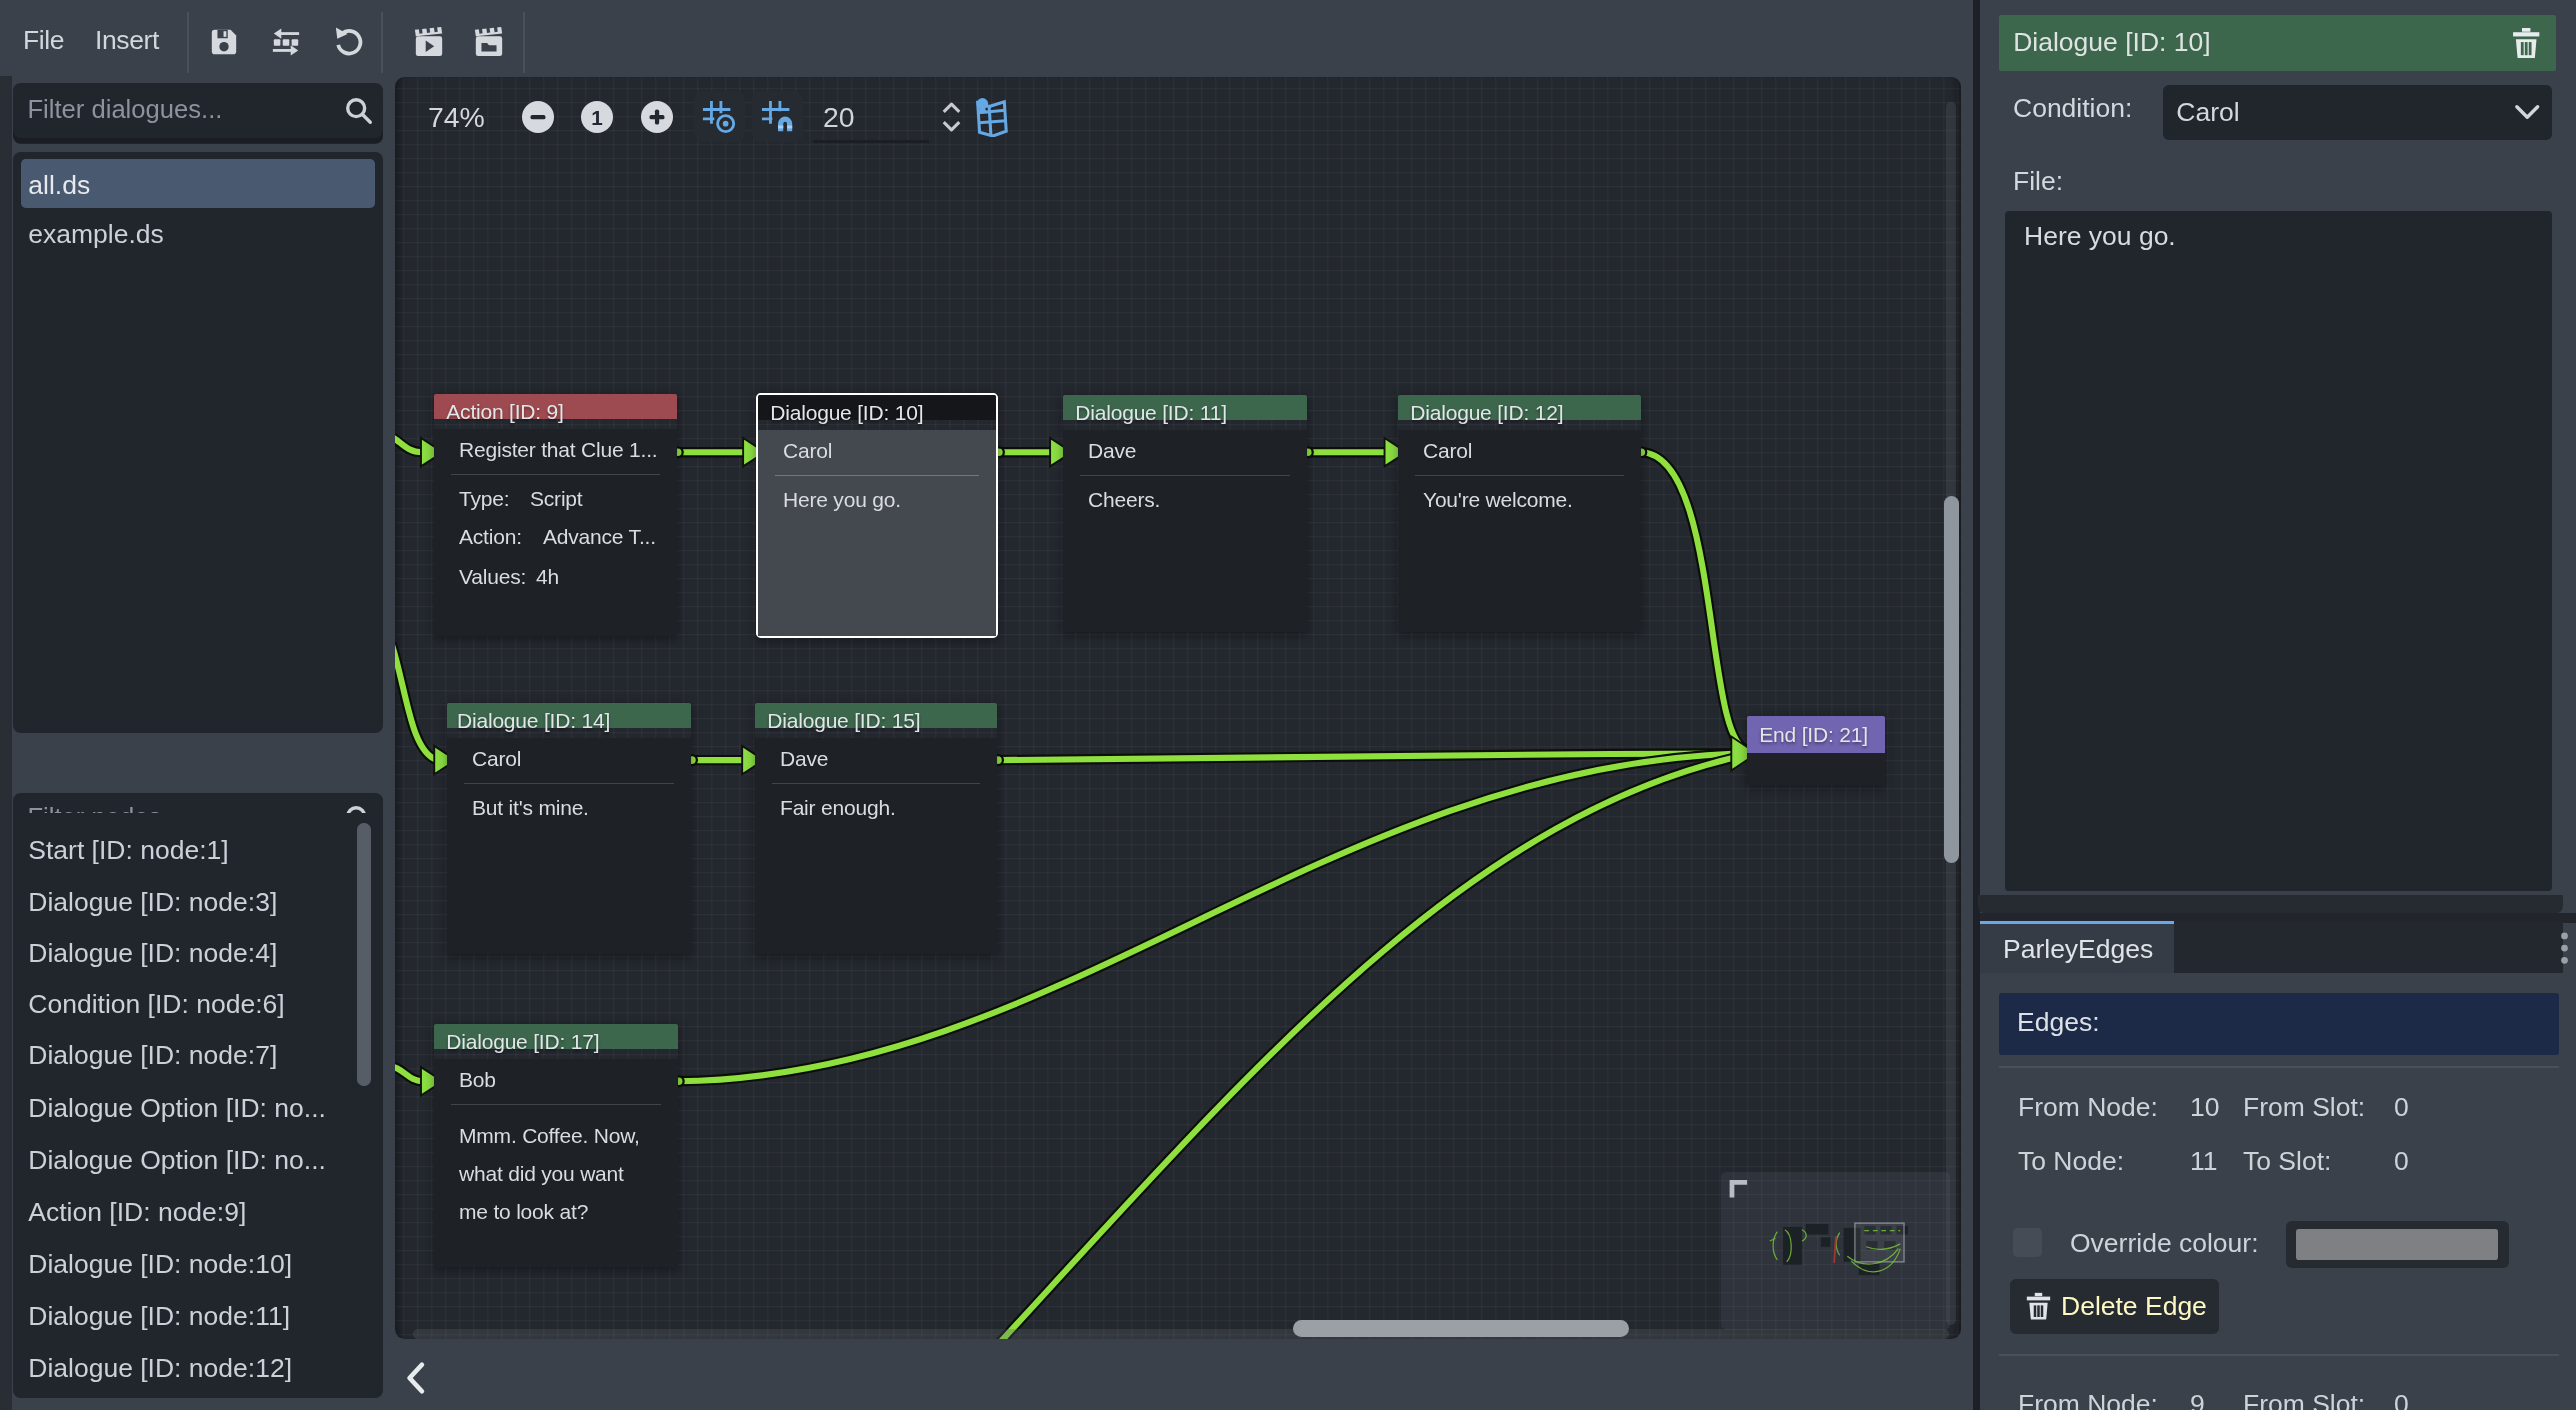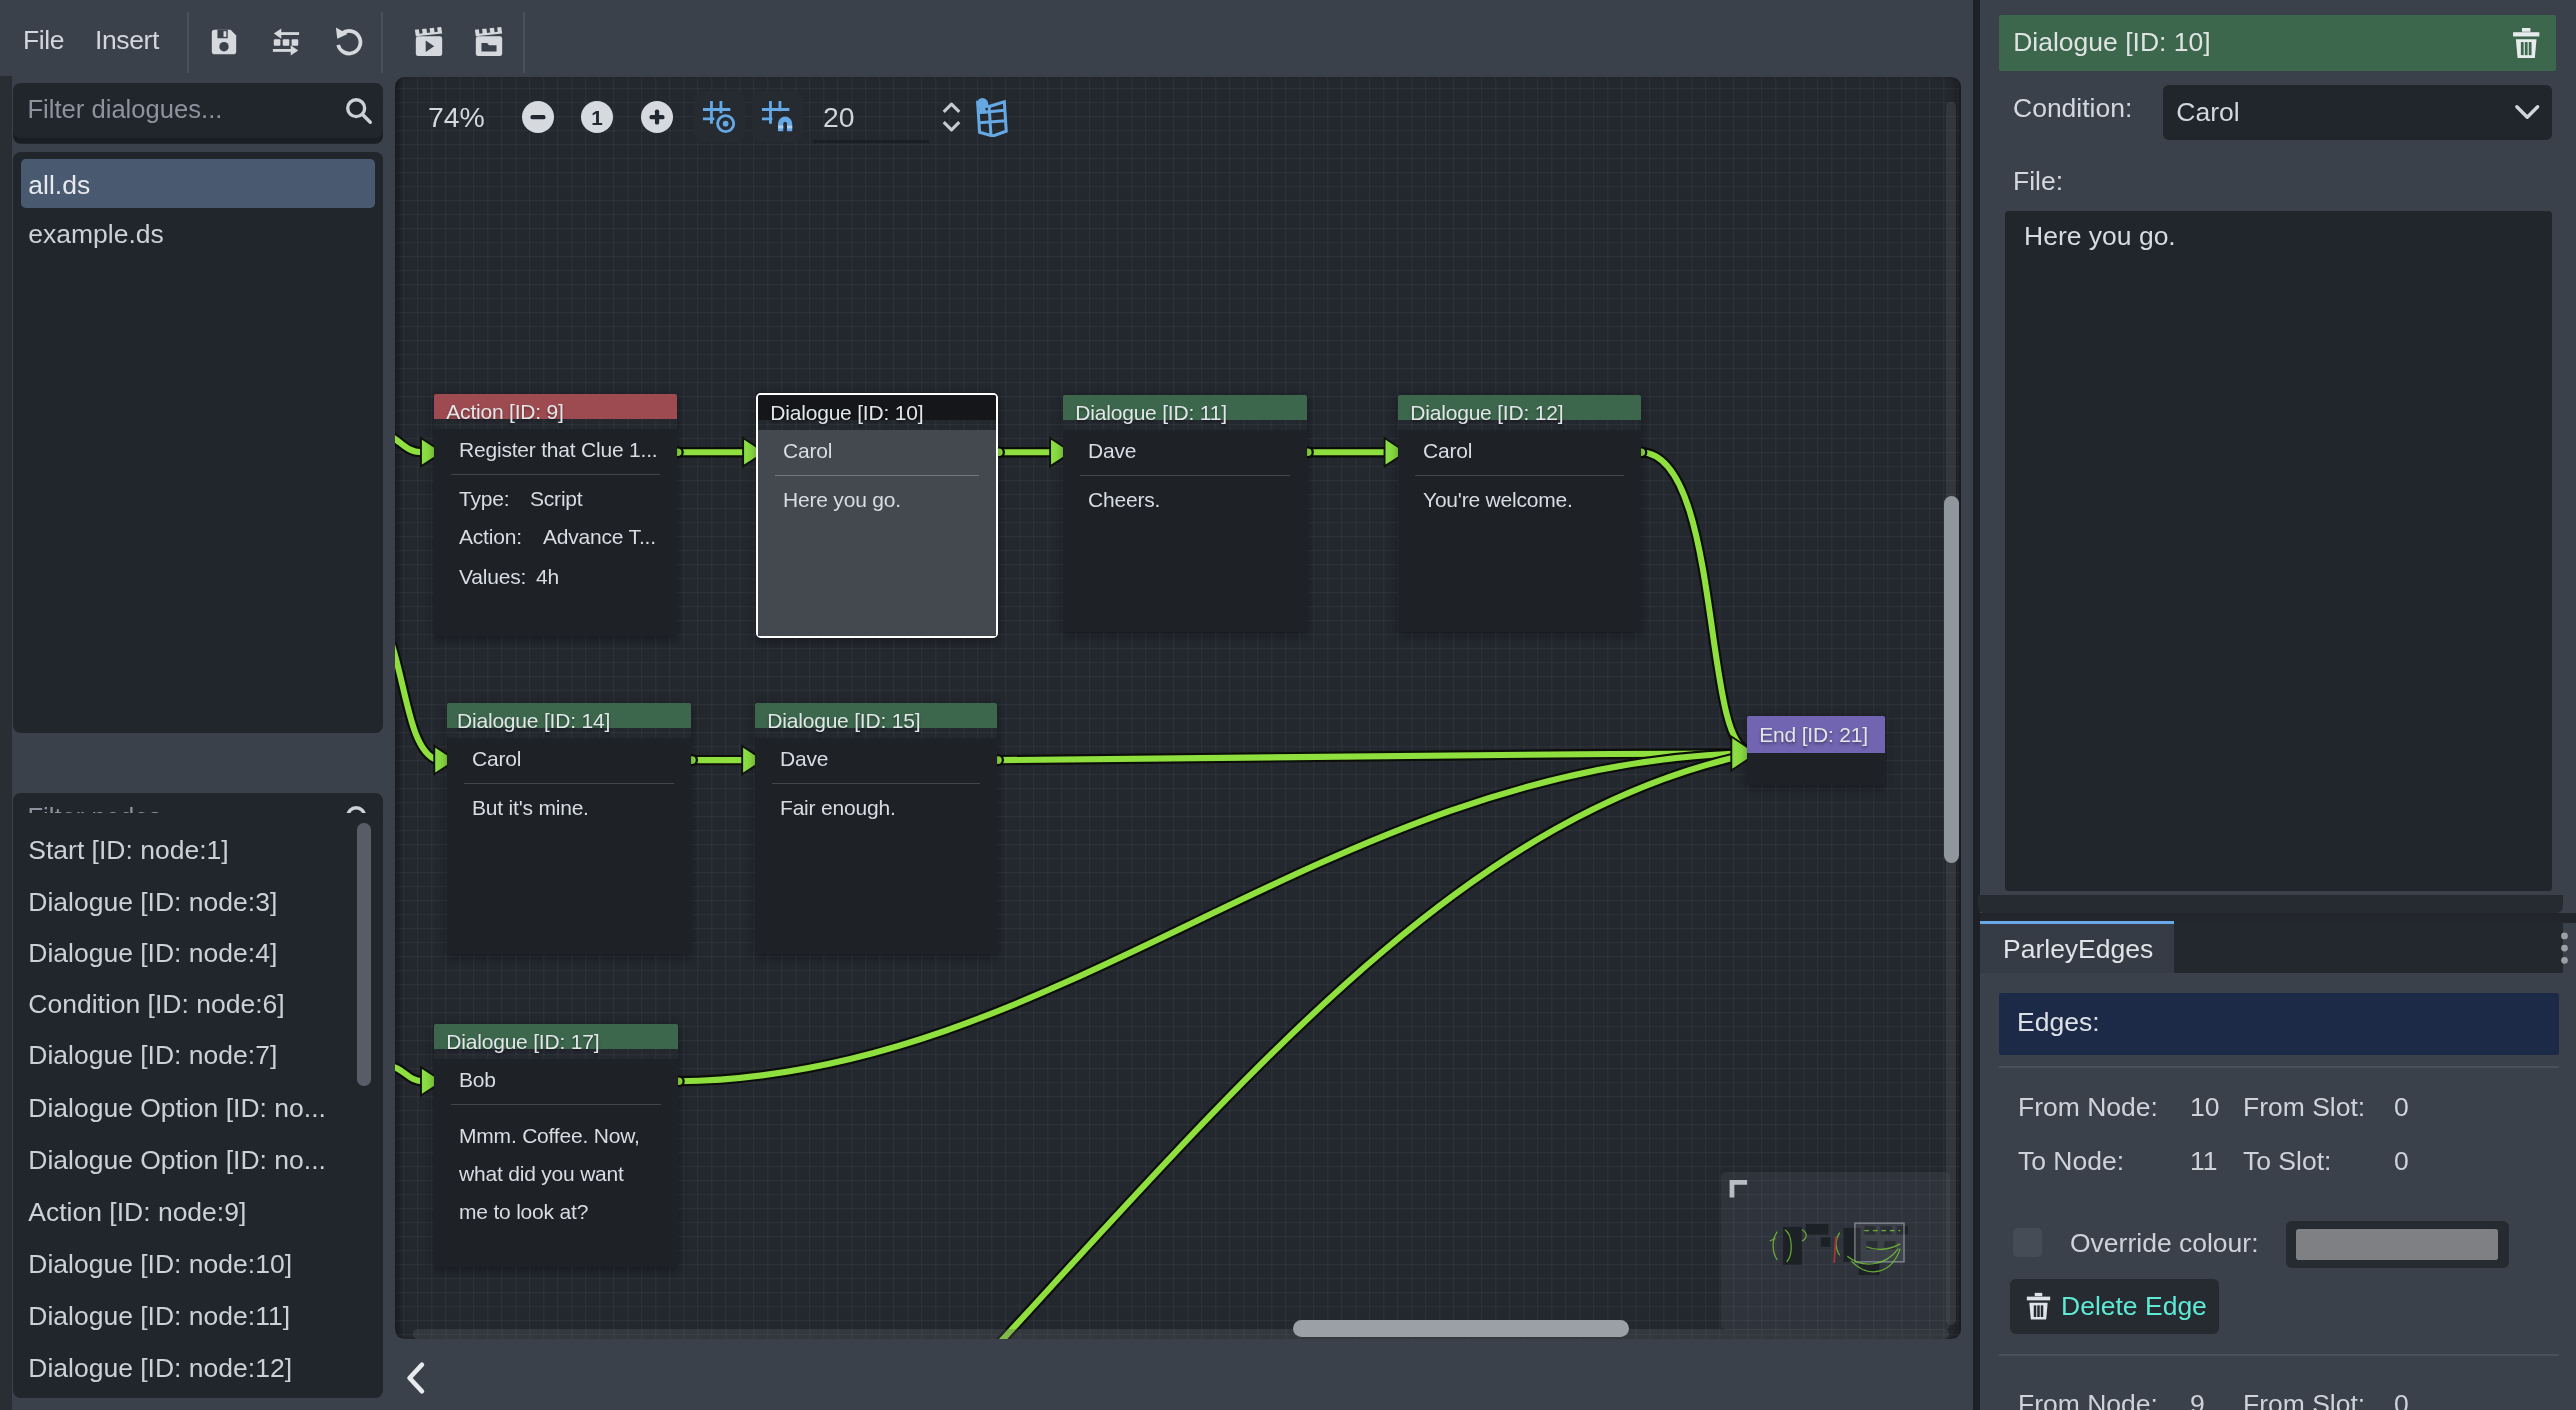--- a/index.html
+++ b/index.html
@@ -392,21 +392,21 @@
     <svg class="abs" style="left:16px;top:13.3px;" width="25" height="28.4" viewBox="0 0 30 32">
       <rect x="10.5" y="0" width="9" height="4" fill="#e0e4e8"></rect>
       <rect x="1" y="4.5" width="28" height="4.5" fill="#e0e4e8"></rect>
       <path d="M4 12 h22 l-1.8 20 h-18.4 z" fill="#e0e4e8"></path>
       <g stroke="#262b32" stroke-width="3">
           <path d="M10.8 15 v14"></path>
           <path d="M15 15 v14"></path>
           <path d="M19.2 15 v14"></path>
         </g>
     </svg>
-    <div class="abs" style="left:51px;top:12.3px;color:#5eead4;font-size:26.5px;">Delete Edge</div>
+    <div class="abs" style="left:51px;top:12.3px;color:#fef9c3;font-size:26.5px;">Delete Edge</div>
   </div>
   <div class="abs" style="left:1999px;top:1354px;width:560px;height:1.9px;background:#4a505a;"></div>
 
   <div class="abs edgetxt" style="left:2018px;top:1389px;">From Node:</div>
   <div class="abs edgetxt" style="left:2190px;top:1389px;">9</div>
   <div class="abs edgetxt" style="left:2243px;top:1389px;">From Slot:</div>
   <div class="abs edgetxt" style="left:2394px;top:1389px;">0</div>
 
 </div>
 

